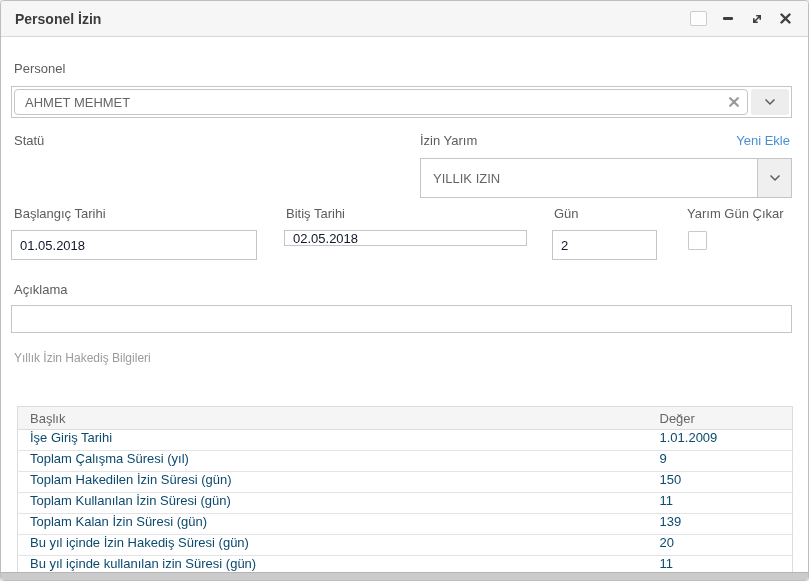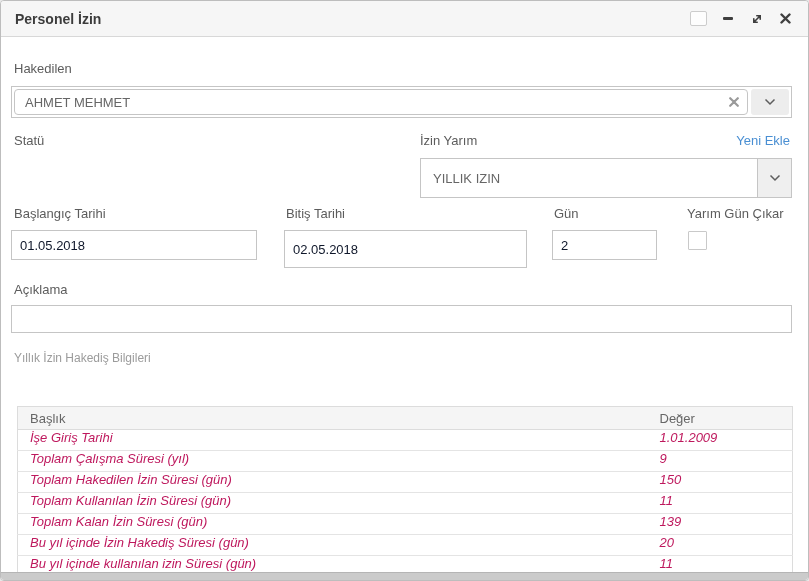--- a/index.html
+++ b/index.html
@@ -174,26 +174,25 @@
     height: 23px;
     background: #f5f5f5;
     color: #666;
     font-weight: normal;
     text-align: left;
     padding: 0 0 0 12px;
     border-bottom: 1px solid #dcdcdc;
   }
   .info-table td {
     height: 20px;
-    color: #be185d;
+    color: #0c4a6e;
     padding: 0 0 5px 12px;
     border-bottom: 1px solid #e4e4e4;
     white-space: nowrap;
     overflow: hidden;
-    font-style: italic;
   }
   .info-table tr:last-child td { border-bottom: none; }
   .col-baslik { width: 630px; }
 
   
   .footer-strip {
     position: absolute;
     left: 0; right: 0; bottom: 0;
     height: 8px;
     background: #cbcbcb;
@@ -228,21 +227,21 @@
           <svg width="11" height="11" viewBox="0 0 11 11">
             <path d="M1.5 1.5 L9.5 9.5 M9.5 1.5 L1.5 9.5" stroke="#3f3f3f" stroke-width="2.4" fill="none" stroke-linecap="round"></path>
           </svg>
         </span>
       </button>
     </div>
   </div>
 
   <div class="content">
 
-    <div class="field-label" style="left:13px; top:24px;">Hakedilen</div>
+    <div class="field-label" style="left:13px; top:24px;">Personel</div>
     <div class="combo-wrap" style="left:10px; top:49px; width:781px; height:32px;">
       <input class="combo-input" type="text" value="AHMET MEHMET" style="">
       <span class="combo-clear">
         <svg width="10" height="10" viewBox="0 0 10 10">
           <path d="M1.2 1.2 L8.8 8.8 M8.8 1.2 L1.2 8.8" stroke="#9a9a9a" stroke-width="2.2" fill="none" stroke-linecap="round"></path>
         </svg>
       </span>
       <span class="combo-arrow-btn">
         <svg width="12" height="8" viewBox="0 0 12 8">
           <path d="M1.5 1.5 L6 6 L10.5 1.5" stroke="#5d5d5d" stroke-width="1.5" fill="none"></path>
@@ -262,21 +261,21 @@
         </svg>
       </span>
     </div>
 
     <div class="field-label" style="left:13px; top:169px;">Başlangıç Tarihi</div>
     <div class="field-label" style="left:285px; top:169px;">Bitiş Tarihi</div>
     <div class="field-label" style="left:553px; top:169px;">Gün</div>
     <div class="field-label" style="left:686px; top:169px;">Yarım Gün Çıkar</div>
 
     <input class="text-input" type="text" style="left: 10px; top: 193px; width: 246px; height: 30px;" value="01.05.2018">
-    <input class="text-input" type="text" style="left: 283px; top: 193px; width: 243px; height: 38px;" value="02.05.2018">
+    <input class="text-input" type="text" style="left: 283px; top: 193px; width: 243px; height: 16px;" value="02.05.2018">
     <input class="text-input" type="text" style="left: 551px; top: 193px; width: 105px; height: 30px;" value="2">
     <span class="checkbox" style="left:687px; top:194px;"></span>
 
     <div class="field-label" style="left:13px; top:245px;">Açıklama</div>
     <input class="text-input" type="text" style="left: 10px; top: 268px; width: 781px; height: 28px;" value="">
 
     <div class="section-title" style="left:13px; top:314px;">Yıllık İzin Hakediş Bilgileri</div>
 
     <table class="info-table">
       <colgroup>

